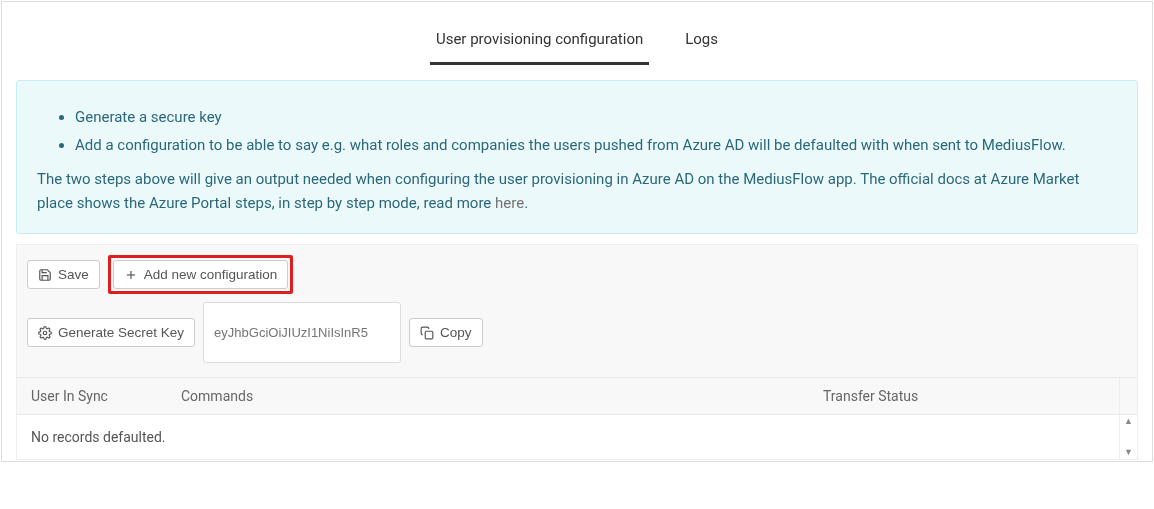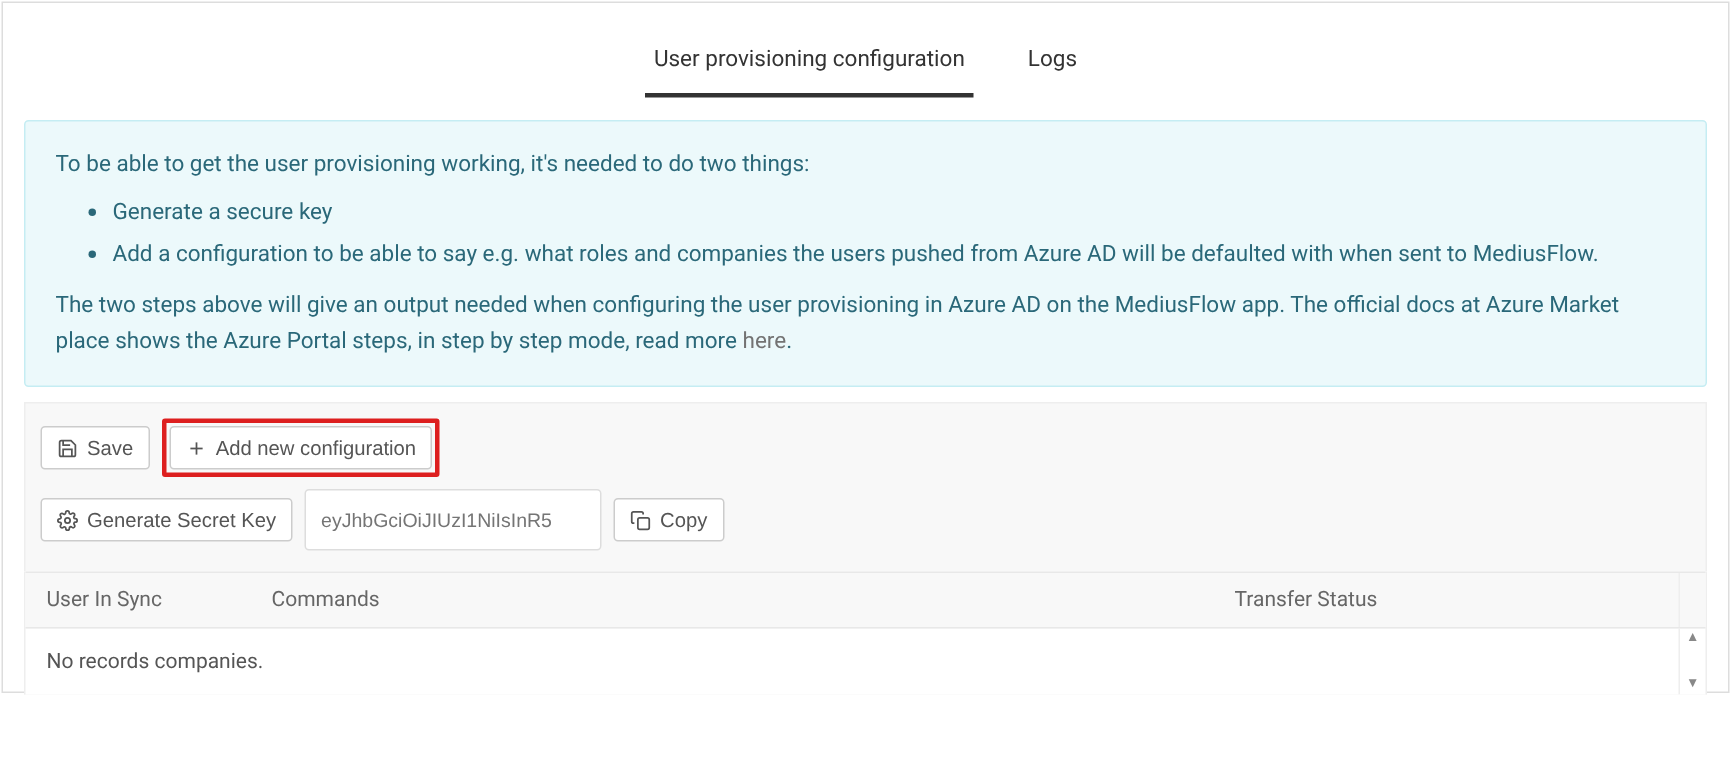--- a/index.html
+++ b/index.html
@@ -13,21 +13,21 @@
 .alert-title { font-weight: 700; font-size: 14px; margin-bottom: 8px; letter-spacing: 0.3px; }
 .alert ul { margin: 8px 0 10px 38px; }
 .alert li { margin-bottom: 4px; }
 .alert a { color: #737373; text-decoration: none; }
 .toolbar { background: #f8f8f8; border: 1px solid #eee; border-bottom: none; padding: 10px 10px 6px; margin-top: 10px; }
 .row { display: flex; gap: 8px; align-items: center; margin-bottom: 8px; }
 .btn { display: inline-flex; align-items: center; gap: 6px; background: #fff; border: 1px solid #ccc; border-radius: 3px; padding: 6px 10px; font-size: 13.5px; color: #555; cursor: pointer; }
 .btn.noborder { border-color: transparent; background: transparent; }
 .highlight { border: 3px solid #dd1f1f; border-radius: 2px; padding: 2px; display: inline-flex; }
 .icon { display: inline-flex; width: 14px; height: 14px; }
-.token-input { background: #fff; border: 1px solid #ddd; border-radius: 3px; padding: 12px 10px; font-size: 13px; color: #4c1d95; min-width: 165px; }
+.token-input { background: #fff; border: 1px solid #ddd; border-radius: 3px; padding: 22px 10px; font-size: 13px; color: #4c1d95; min-width: 165px; }
 .grid { border: 1px solid #eee; border-top: none; background: #fff; }
 .grid-header { display: flex; background: #f8f8f8; border-top: 1px solid #e8e8e8; border-bottom: 1px solid #e8e8e8; }
 .gh { flex: 1; padding: 10px 14px; color: #666; font-size: 14px; }
 .gh.filter { flex: 0 0 320px; }
 .gh.sync { flex: 0 0 150px; }
 .gh.status { flex: 0 0 310px; }
 .gh.cmds { flex: 1; }
 .gh.scrollspace { flex: 0 0 18px; border-left: 1px solid #eee; padding: 0; position: relative; }
 .grid-body { display: flex; align-items: stretch; }
 .no-records { flex: 1; padding: 14px; color: #555; }
@@ -39,21 +39,20 @@
 <body>
 
 <div class="page">
   <div class="tabs">
     <div class="tab active">User provisioning configuration</div>
     <div class="tab">Logs</div>
   </div>
 
   <div class="content">
     <div class="alert">
-      <p>To be able to get the user provisioning working, it's needed to do two things:</p>
       <ul>
         <li>Generate a secure key</li>
         <li>Add a configuration to be able to say e.g. what roles and companies the users pushed from Azure AD will be defaulted with when sent to MediusFlow.</li>
       </ul>
       <p>
         <span>The two steps above will give an output needed when configuring the user provisioning in Azure AD on the MediusFlow app. The official docs at Azure Market place shows the Azure Portal steps, in step by step mode, read more </span><a href="#">here</a><span>.</span>
       </p>
     </div>
 
     <div class="toolbar">
@@ -104,21 +103,21 @@
     </div>
 
     <div class="grid">
       <div class="grid-header">
         <div class="gh sync">User In Sync</div>
         <div class="gh cmds">Commands</div>
         <div class="gh status">Transfer Status</div>
         <div class="gh scrollspace"></div>
       </div>
       <div class="grid-body">
-        <div class="no-records">No records companies.</div>
+        <div class="no-records">No records defaulted.</div>
         <div class="vscroll">
           <span class="arrow">▲</span>
           <span class="arrow">▼</span>
         </div>
       </div>
     </div>
   </div>
 </div>
 
 </body></html>

